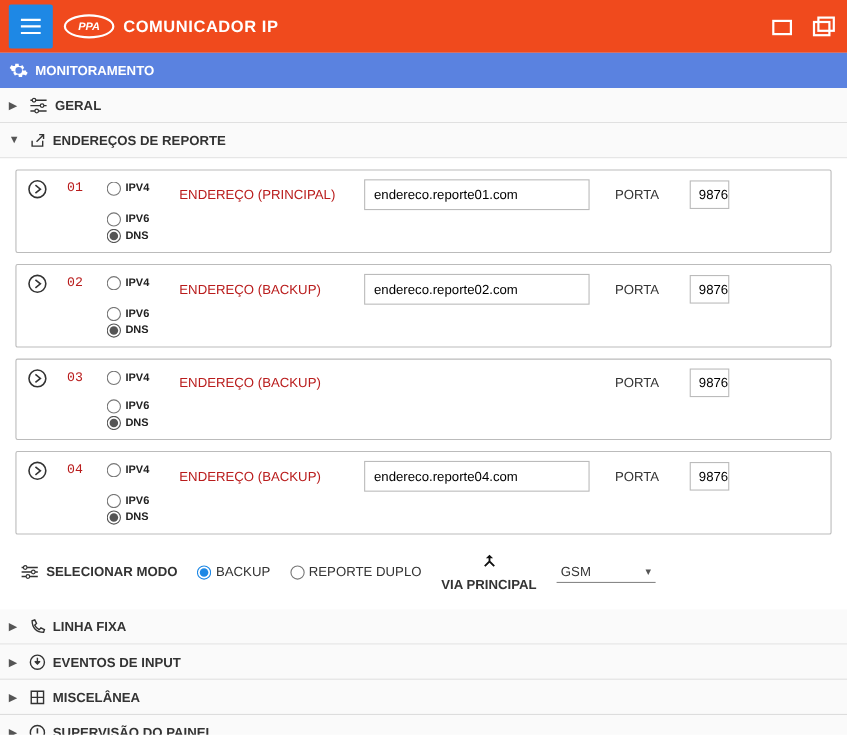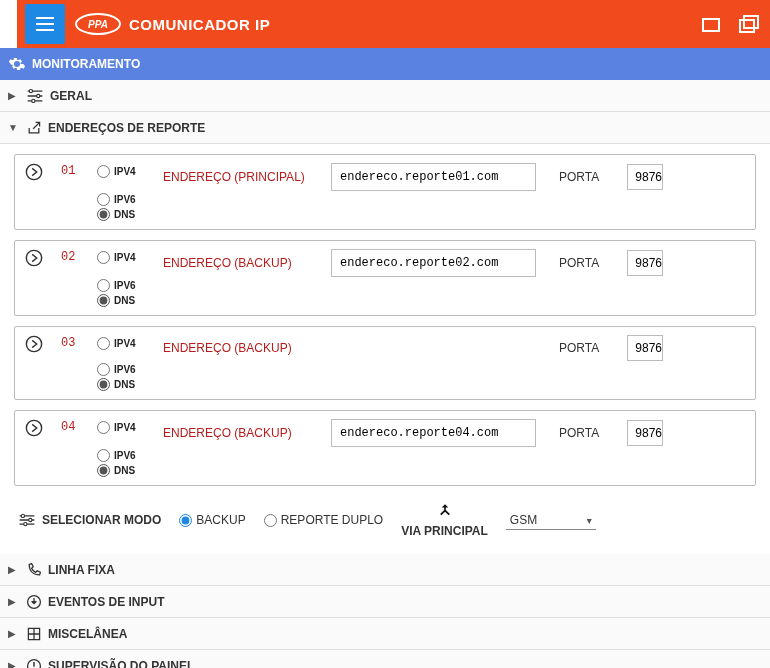--- a/index.html
+++ b/index.html
@@ -1,18 +1,18 @@
 <!DOCTYPE html>
 <html><head>
 <meta charset="utf-8">
 <style>
   * { box-sizing: border-box; margin: 0; padding: 0; }
   body { font-family: "Segoe UI", Arial, sans-serif; font-size: 12px; color: #333; width: 770px; height: 668px; overflow: hidden; background: #fff; }
 
-  .titlebar { background: #f04a1d; height: 48px; display: flex; align-items: center; padding: 0 8px; color: #fff; margin-left: 17px; }
+  .titlebar { background: #f04a1d; height: 48px; display: flex; align-items: center; padding: 0 8px; color: #fff; }
   .menu-btn { width: 40px; height: 40px; background: #1e88e5; display: flex; align-items: center; justify-content: center; border-radius: 2px; margin-right: 10px; cursor: pointer; }
   .logo-oval { width: 46px; height: 22px; border: 2px solid #fff; border-radius: 50%; display: flex; align-items: center; justify-content: center; font-size: 10px; font-style: italic; font-weight: bold; margin-right: 8px; }
   .title { font-size: 15px; font-weight: 600; letter-spacing: 0.5px; flex: 1; }
   .title-ic { width: 26px; height: 26px; margin-left: 12px; display:flex; align-items:center; justify-content:center; }
 
   .bluebar { background: #5a82e0; color: #fff; height: 32px; display: flex; align-items: center; padding: 0 8px; font-size: 12px; font-weight: 600; }
   .bluebar svg { margin-right: 6px; }
 
   .section { border-bottom: 1px solid #ddd; display: flex; align-items: center; height: 32px; padding: 0 8px; background: #fafafa; cursor: pointer; }
   .section .chev { width: 12px; color: #555; font-size: 10px; margin-right: 6px; }
@@ -20,21 +20,21 @@
   .section .label { font-size: 12px; font-weight: 700; color: #333; }
 
   .body-panel { background: #fff; padding: 10px 14px 6px 14px; }
   .card { border: 1px solid #bbb; border-radius: 2px; margin-bottom: 10px; padding: 8px 10px; display: grid; grid-template-columns: 28px 28px 58px 160px 220px 60px 60px; align-items: center; column-gap: 8px; row-gap: 2px; }
   .card .arrow-circ { grid-row: 1 / span 3; align-self: start; }
   .card .num { grid-row: 1 / span 3; align-self: start; font-size: 12px; color: #b91c1c; padding-top:1px;font-family:Liberation Mono, monospace; }
   .card .rad { display: flex; align-items: center; font-size: 10px; font-weight: 700; color: #222; }
   .card .rad input { margin-right: 4px; accent-color:#555; }
   .card .endlabel { grid-column: 4; grid-row: 1 / span 3; align-self: center; font-size: 12px; color: #b91c1c; }
   .card .endinput { grid-column: 5; grid-row: 1 / span 3; align-self: center; }
-  .card .endinput input { width: 205px; height: 28px; border: 1px solid #bbb; padding: 0 8px; font-size: 12px; font-family: Liberation Mono, monospace; }
+  .card .endinput input { width: 205px; height: 28px; border: 1px solid #bbb; padding: 0 8px; font-size: 12px; }
   .card .portlabel { grid-column: 6; grid-row: 1 / span 3; align-self: center; font-size: 12px; color: #333; }
   .card .portinput { grid-column: 7; grid-row: 1 / span 3; align-self: center; }
   .card .portinput input { width: 36px; height: 26px; border: 1px solid #bbb; text-align: right; font-size: 12px; }
 
   .mode-row { display: flex; align-items: center; gap: 18px; padding: 6px 4px 10px 4px; }
   .mode-row .sel { display: flex; align-items: center; gap: 6px; font-size: 12px; color:#333; font-weight:700; }
   .mode-row .radlab { display: flex; align-items: center; gap: 4px; font-size: 12px; }
   .mode-row .radlab input { accent-color:#1e88e5; }
   .mode-row .via { display: flex; align-items: center; gap: 6px; font-size: 12px; font-weight: 600; flex-direction: column; }
   .mode-row .drop { border: none; border-bottom: 1px solid #888; background: transparent; padding: 2px 24px 2px 4px; font-size: 12px; min-width: 90px; }

